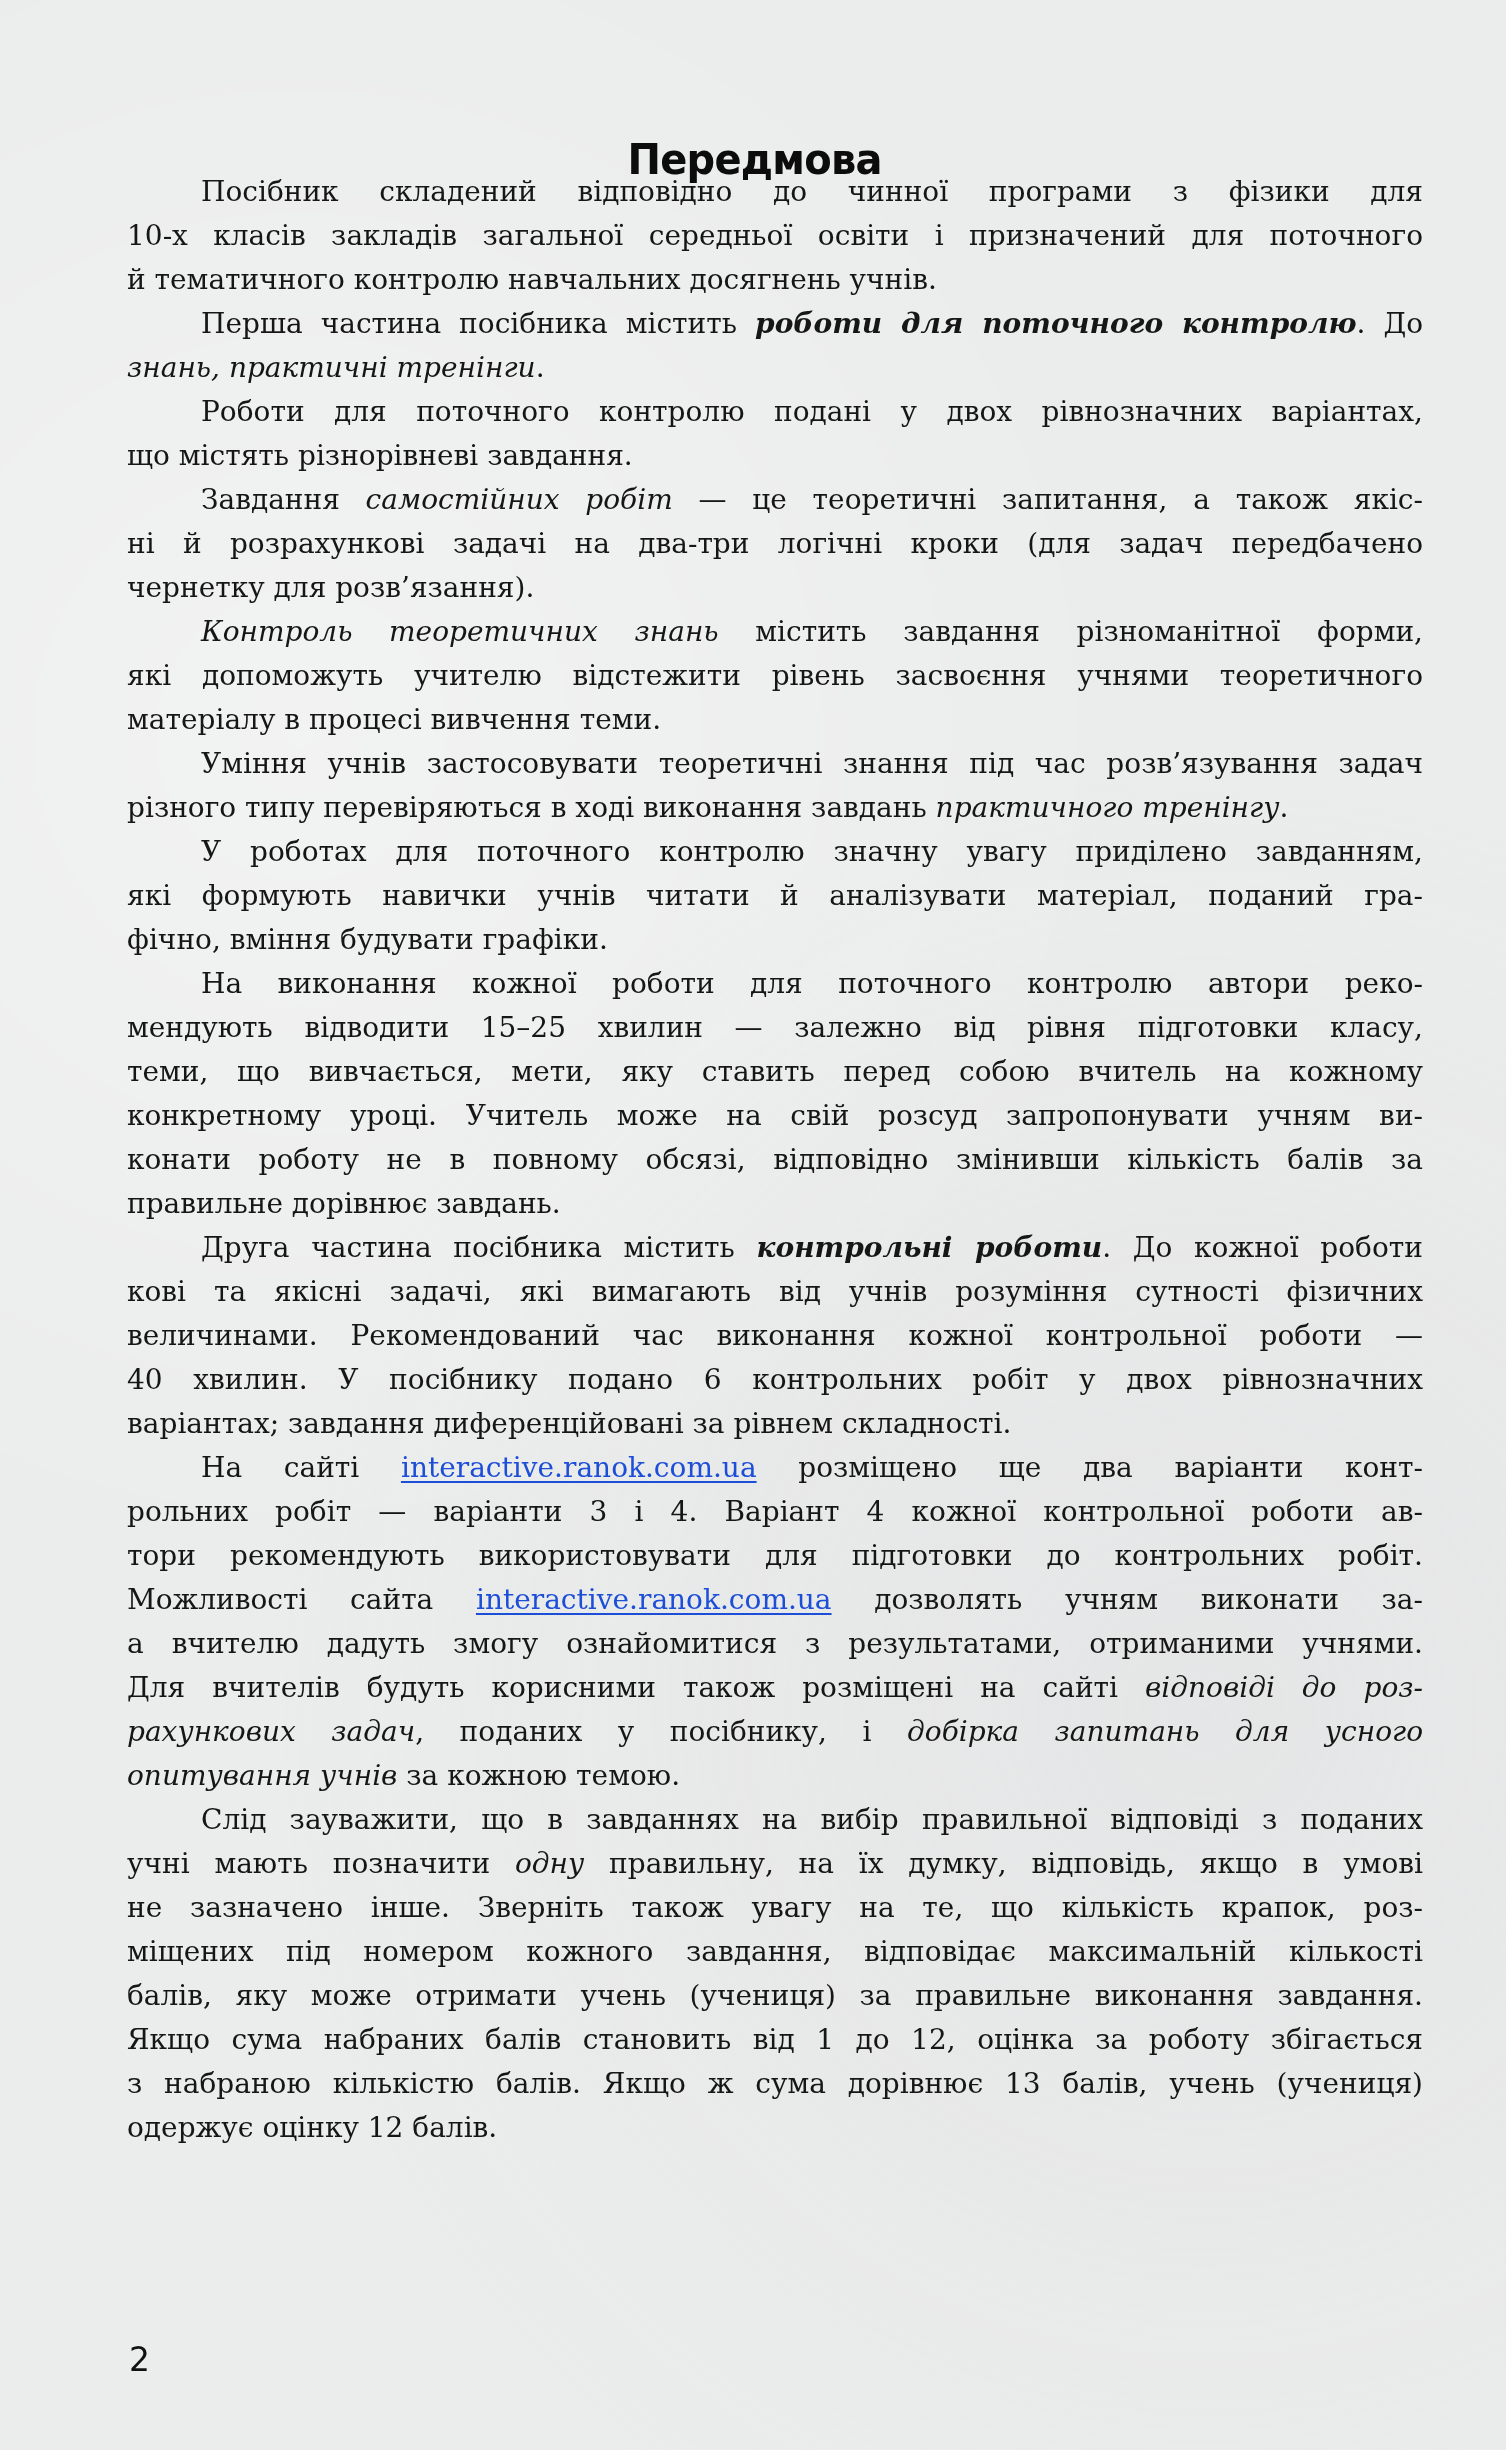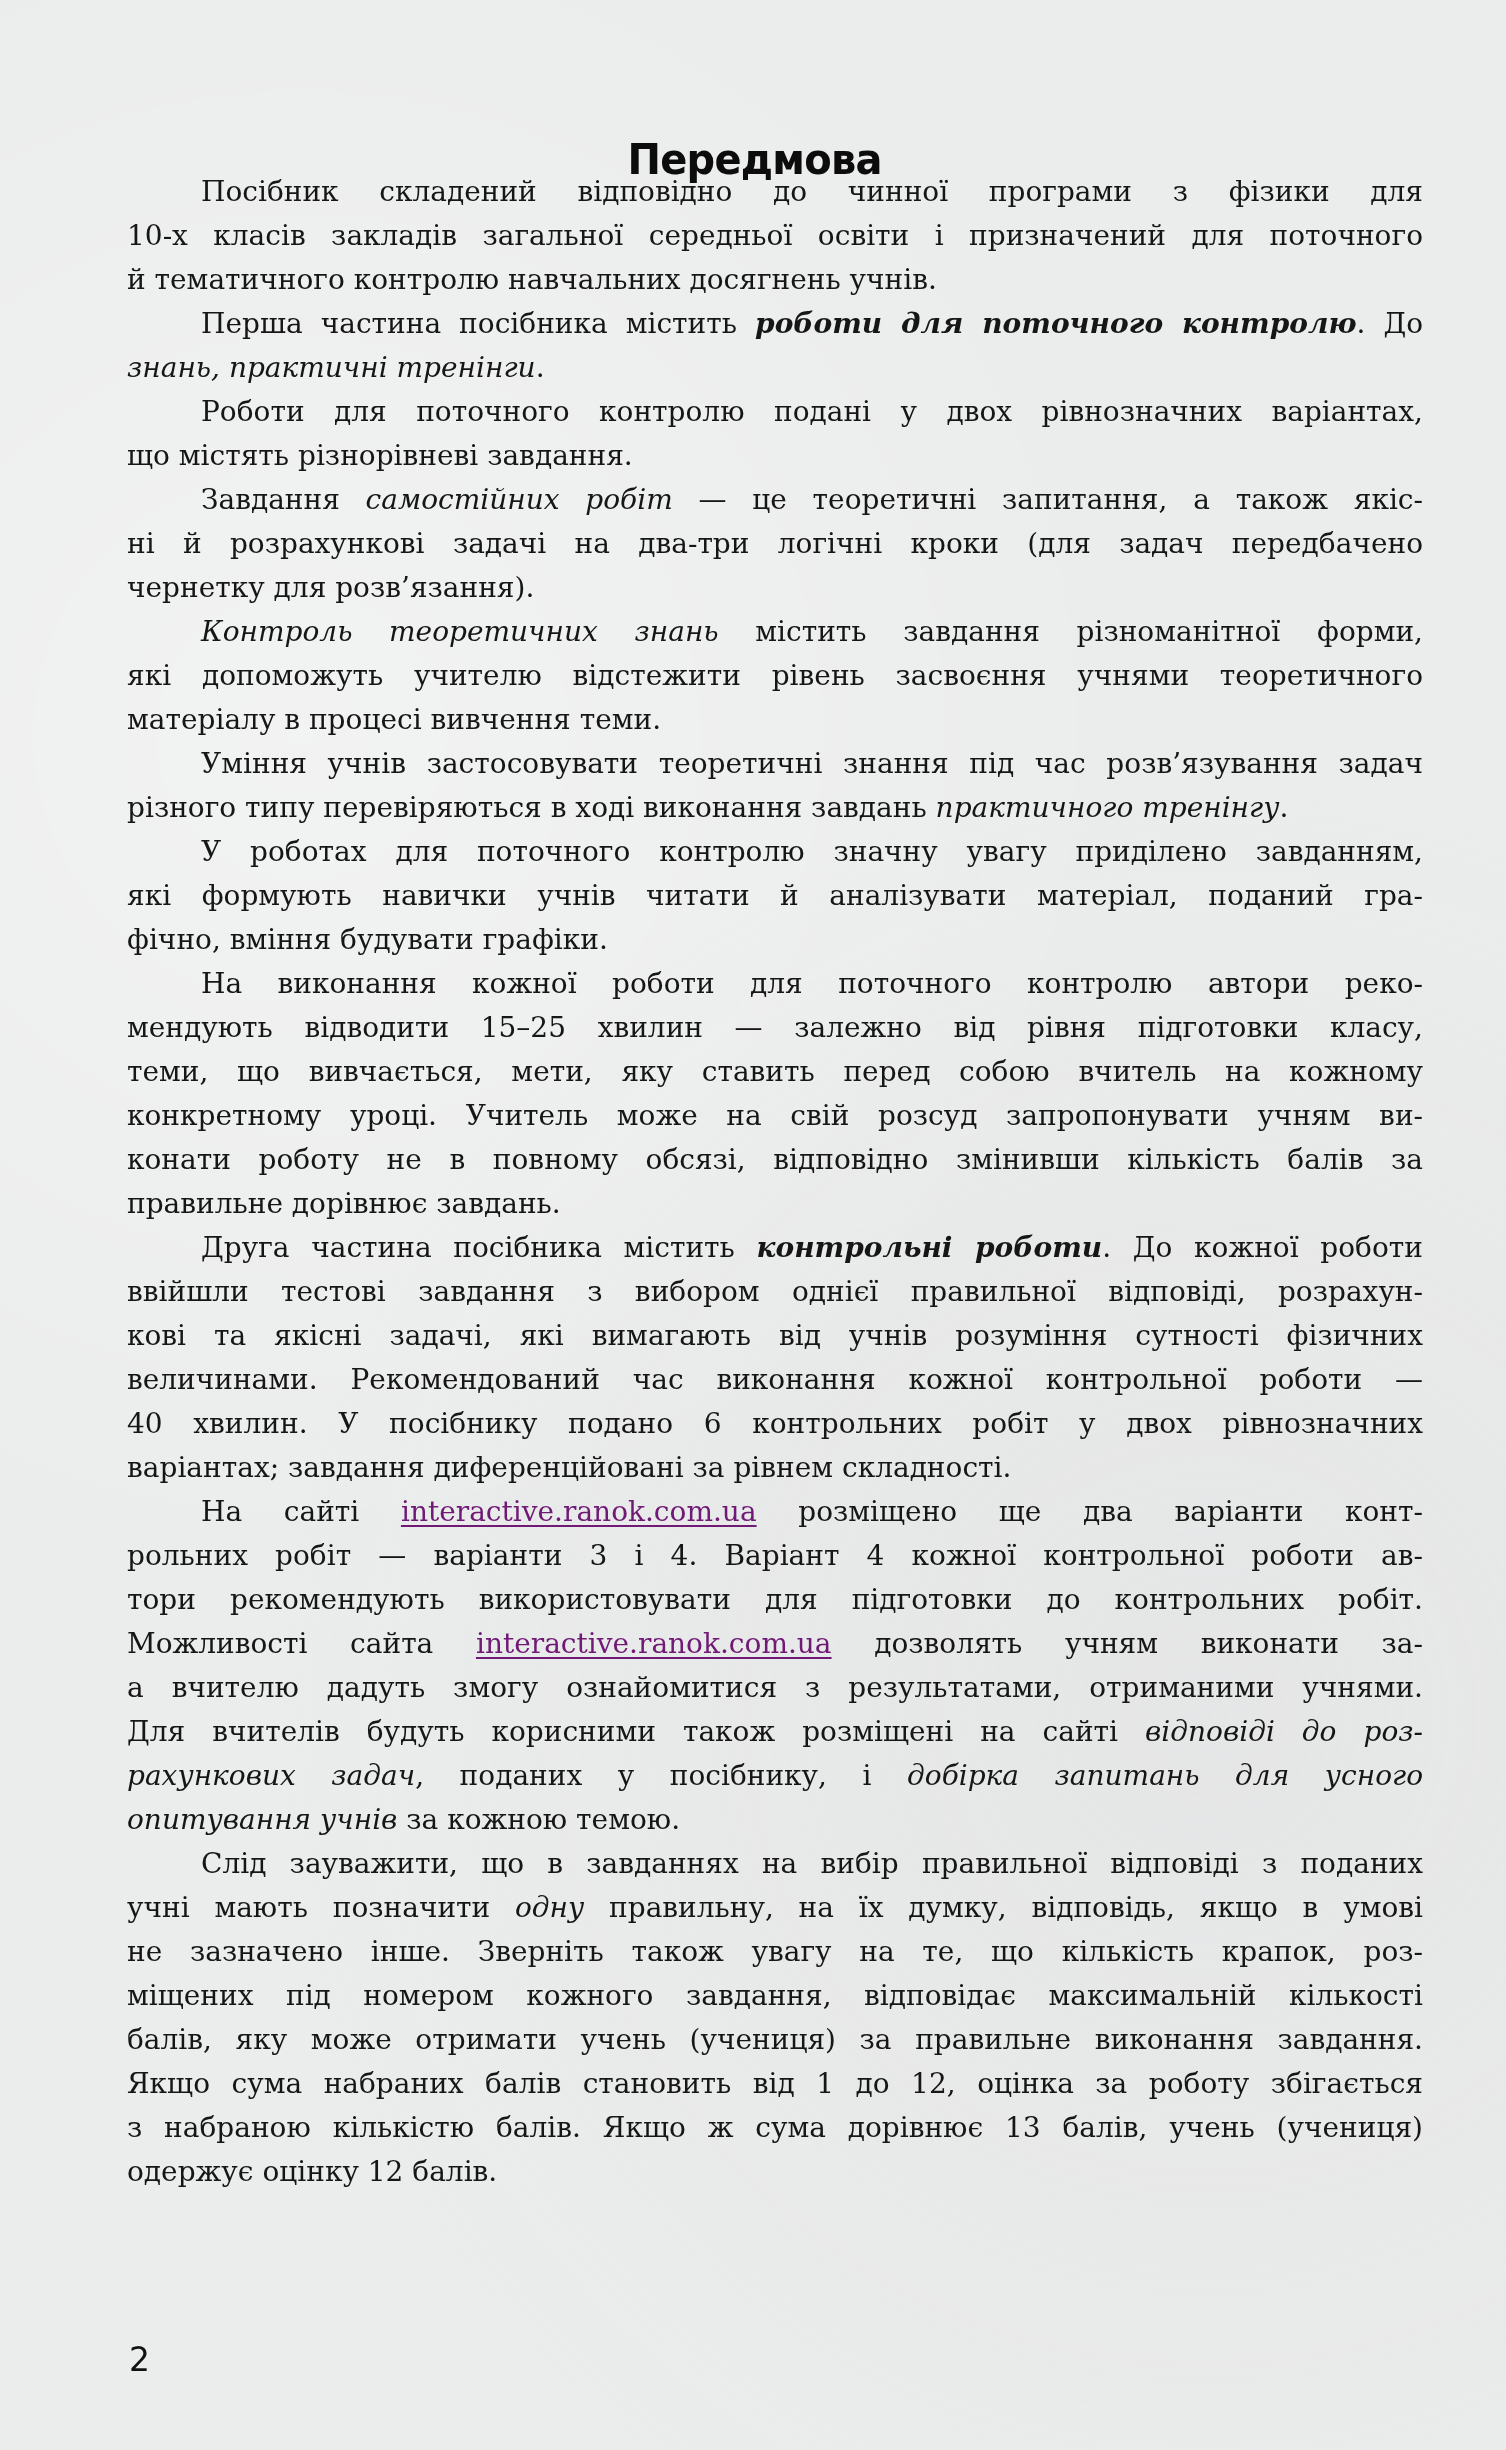--- a/index.html
+++ b/index.html
@@ -27,21 +27,21 @@
     display: block; height: 44px; white-space: nowrap;
     text-align: justify; text-align-last: justify;
     overflow: visible;
   }
   .line.first { padding-left: 74px; }
   .line.last { text-align: left; text-align-last: left; }
   .line span { white-space: normal; }
   .inner { display: block; width: 100%; text-align: inherit; text-align-last: inherit; white-space: normal; }
   em { font-style: italic; }
   .bi { font-style: italic; font-weight: bold; }
-  .link { text-decoration: underline; text-underline-offset: 4.1px; text-decoration-thickness: 1.6px; color: #701a75; cursor: pointer; }
+  .link { text-decoration: underline; text-underline-offset: 4.1px; text-decoration-thickness: 1.6px; color: #1d4ed8; cursor: pointer; }
   .page-number {
     position: absolute; left: 129px; top: 2340px;
     font-family: "DejaVu Sans", sans-serif; font-size: 33px; color: #111;
   }
 </style>
 </head>
 <body>
 
 <h1 class="page-title">Передмова</h1>
 
@@ -132,23 +132,20 @@
       </div>
       <div class="line last">
         <span class="inner"><span>правильне дорівнює завдань.</span></span>
       </div>
     </div>
     <div>
       <div class="line first">
         <span class="inner"><span>Друга частина посібника містить </span><span class="bi">контрольні роботи</span><span>. До кожної роботи</span></span>
       </div>
       <div class="line">
-        <span class="inner"><span>ввійшли тестові завдання з вибором однієї правильної відповіді, розрахун-</span></span>
-      </div>
-      <div class="line">
         <span class="inner"><span>кові та якісні задачі, які вимагають від учнів розуміння сутності фізичних</span></span>
       </div>
       <div class="line">
         <span class="inner"><span>величинами. Рекомендований час виконання кожної контрольної роботи —</span></span>
       </div>
       <div class="line">
         <span class="inner"><span>40 хвилин. У посібнику подано 6 контрольних робіт у двох рівнозначних</span></span>
       </div>
       <div class="line last">
         <span class="inner"><span>варіантах; завдання диференційовані за рівнем складності.</span></span>

